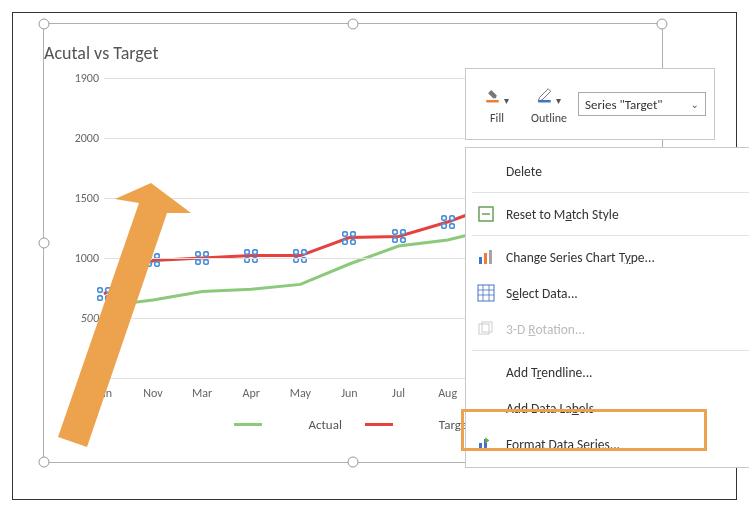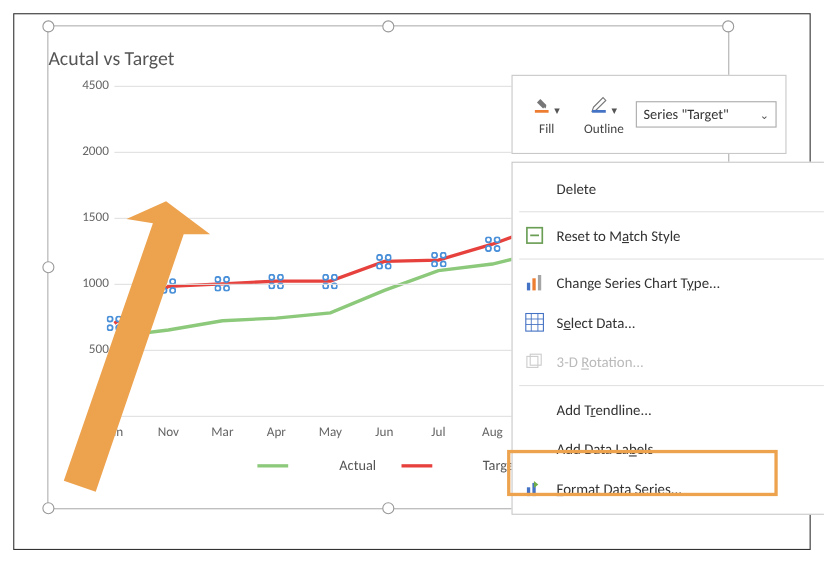--- a/index.html
+++ b/index.html
@@ -333,29 +333,29 @@
               <circle cx="3" cy="11" r="2.4" fill="#fff" stroke="#4a90d9" stroke-width="1.6"></circle>
               <circle cx="11" cy="11" r="2.4" fill="#fff" stroke="#4a90d9" stroke-width="1.6"></circle>
             </svg>
           </div>
         </div>
       <div id="ylabels"></div>
       <div id="xlabels"></div>
     <div class="grid-line" style="top: 300px;"></div>
         <div class="ylabel" style="top: 300px;">0</div>
         <div class="grid-line" style="top: 240px;"></div>
-        <div class="ylabel" style="top: 240px;">500</div>
+        <div class="ylabel" style="top: 240px; font-style: italic;">500</div>
         <div class="grid-line" style="top: 180px;"></div>
         <div class="ylabel" style="top: 180px;">1000</div>
         <div class="grid-line" style="top: 120px;"></div>
         <div class="ylabel" style="top: 120px;">1500</div>
         <div class="grid-line" style="top: 60px;"></div>
         <div class="ylabel" style="top: 60px;">2000</div>
         <div class="grid-line" style="top: 0px;"></div>
-        <div class="ylabel" style="top: 0px;">4500</div>
+        <div class="ylabel" style="top: 0px;">1900</div>
         <div class="xlabel" style="left: 0px;">Jan</div>
         <div class="xlabel" style="left: 49.0909px;">Nov</div>
         <div class="xlabel" style="left: 98.1818px;">Mar</div>
         <div class="xlabel" style="left: 147.273px;">Apr</div>
         <div class="xlabel" style="left: 196.364px;">May</div>
         <div class="xlabel" style="left: 245.455px;">Jun</div>
         <div class="xlabel" style="left: 294.545px;">Jul</div>
         <div class="xlabel" style="left: 343.636px;">Aug</div>
         <div class="xlabel" style="left: 392.727px;">Sep</div>
         <div class="xlabel" style="left: 441.818px;">Oct</div>

